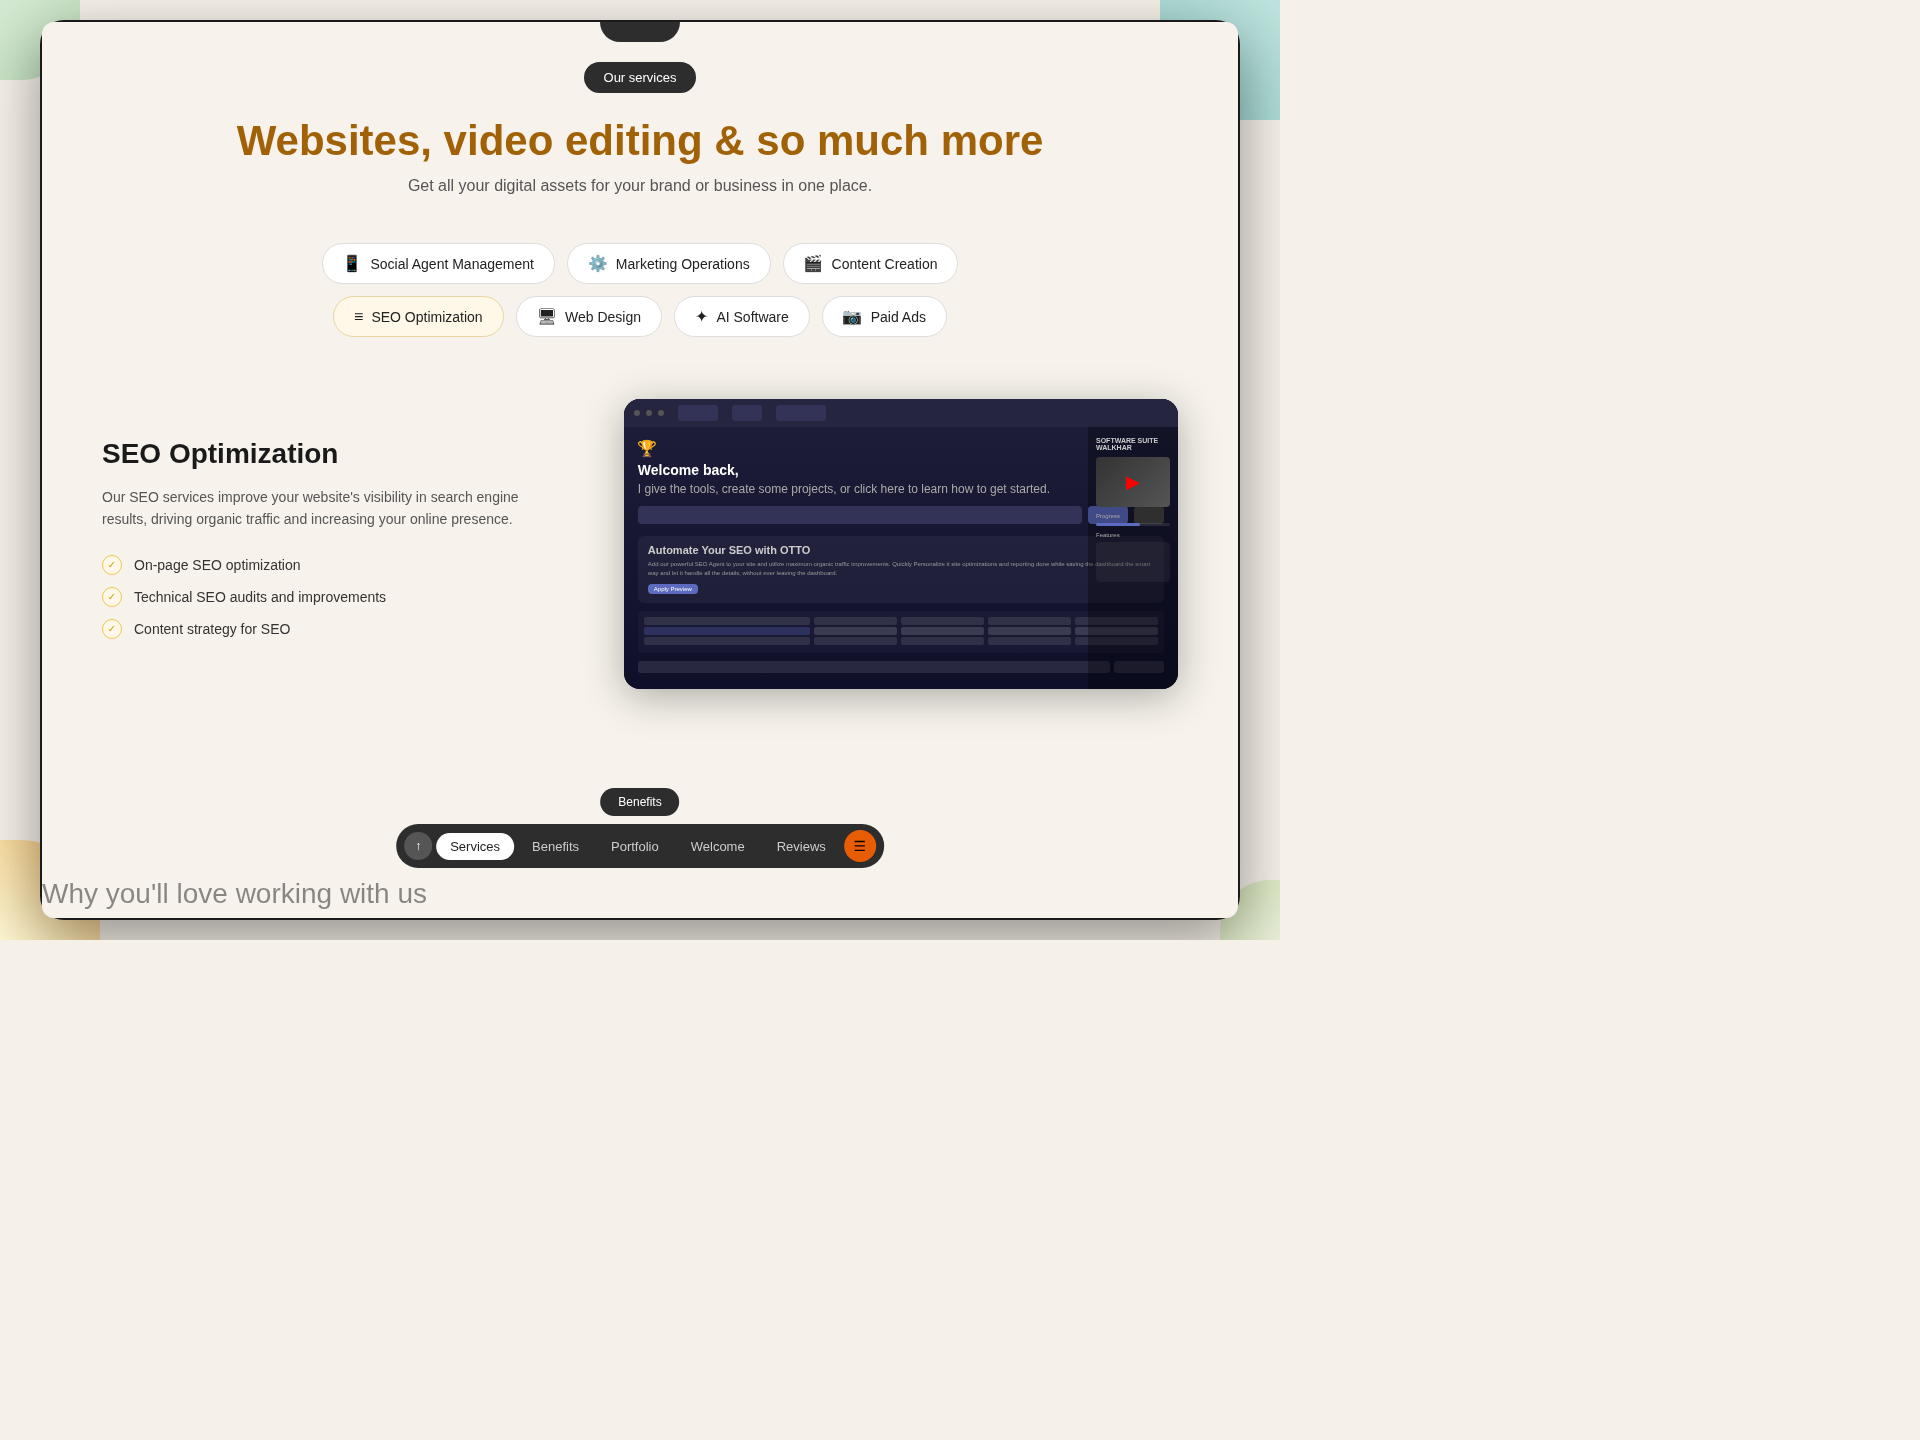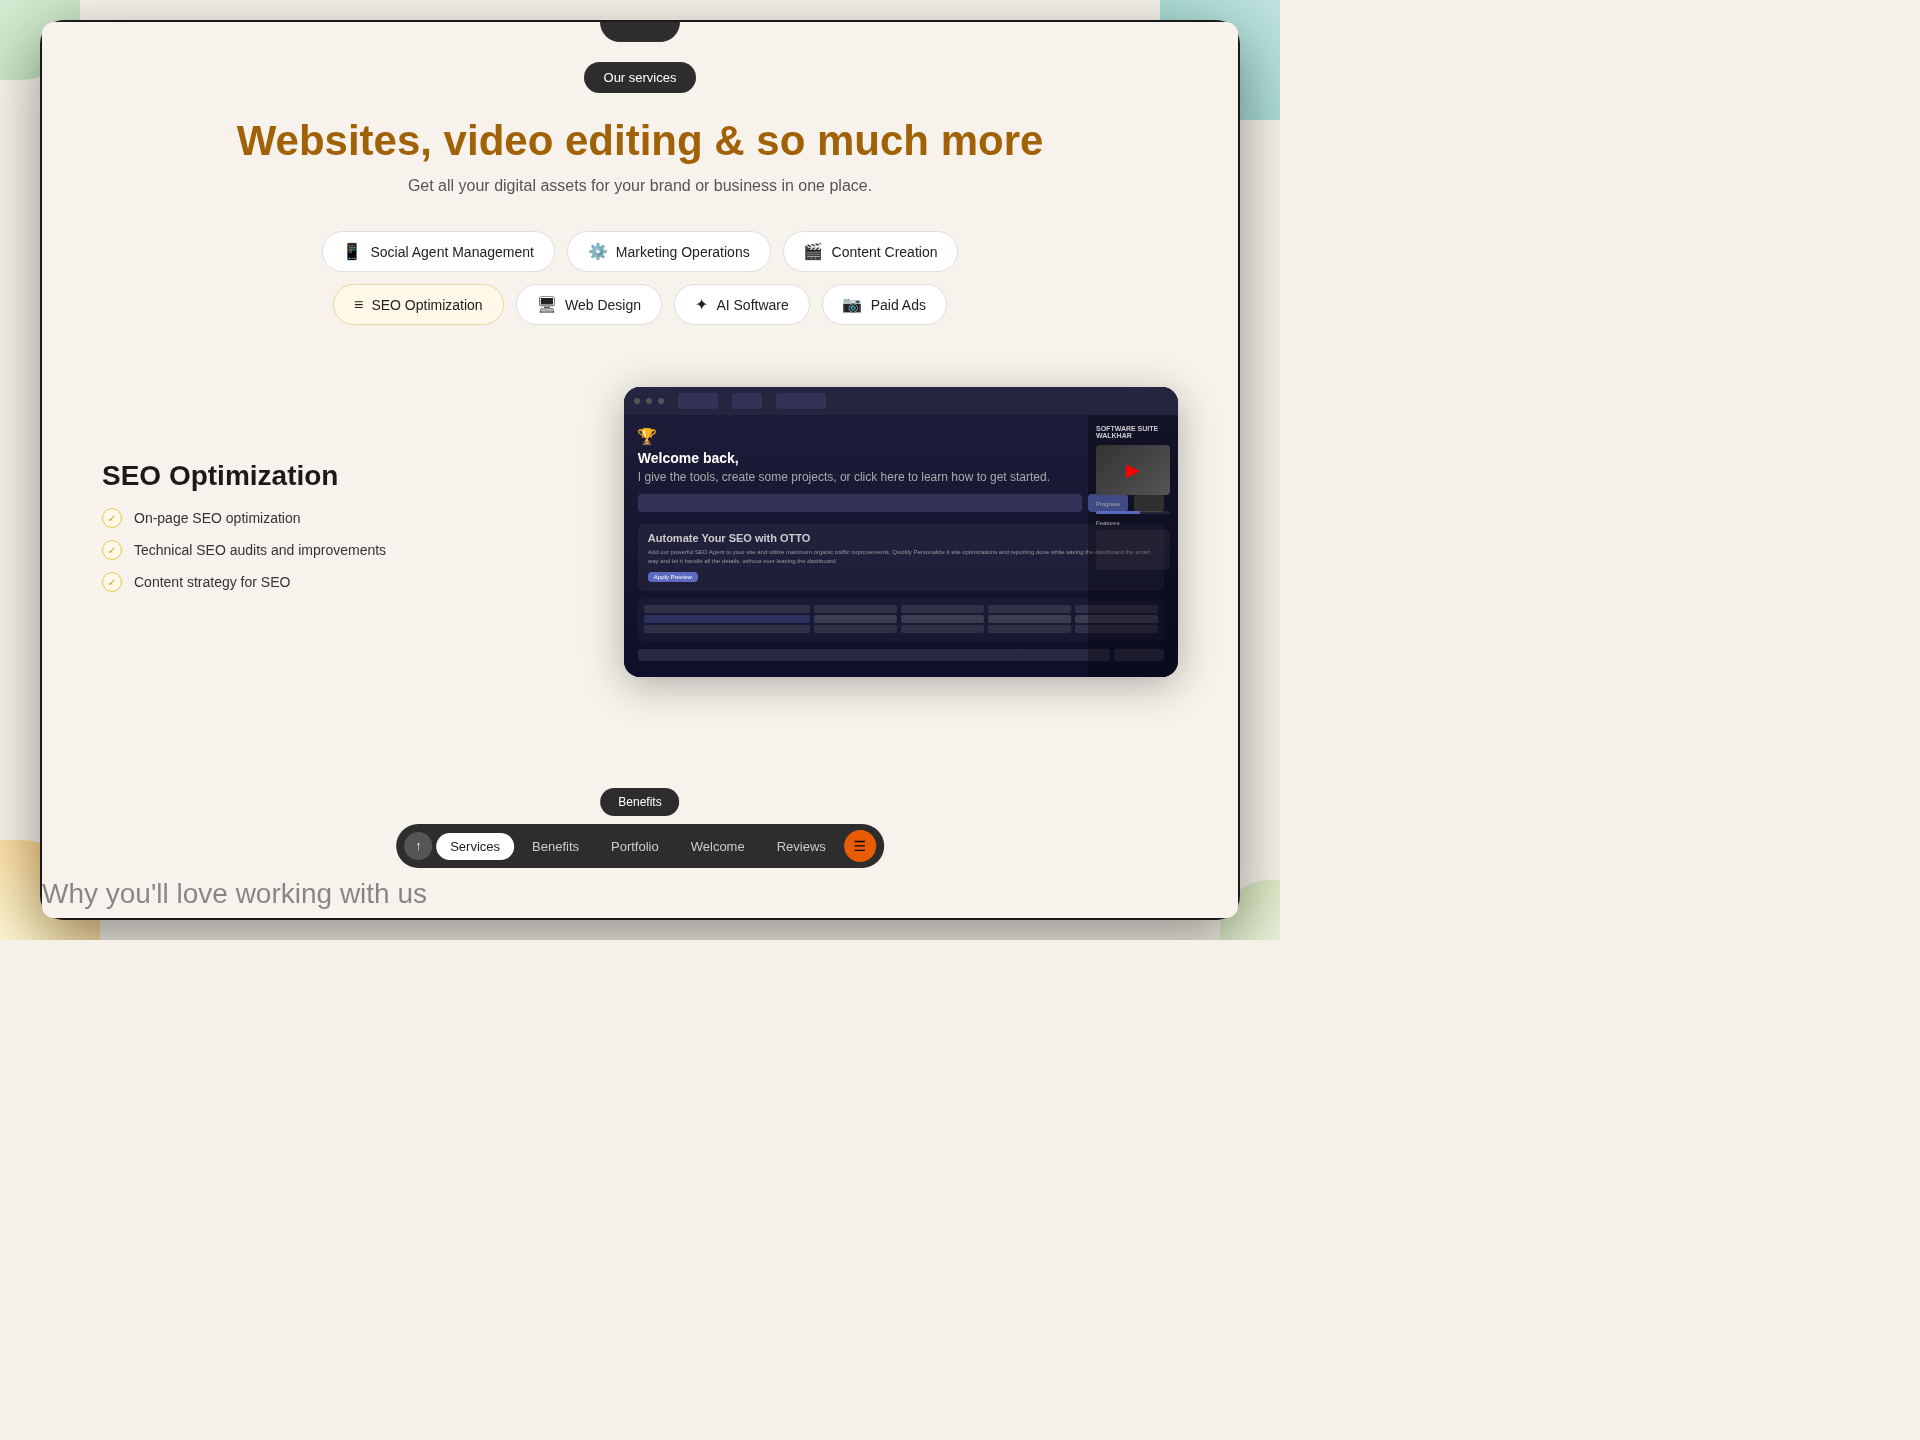--- a/index.html
+++ b/index.html
@@ -100,21 +100,21 @@
       font-size: 42px;
       font-weight: 700;
       color: #a16207;
       margin-bottom: 12px;
       line-height: 1.15;
     }
 
     .main-subtitle {
       font-size: 16px;
       color: #555;
-      margin-bottom: 36px;
+      margin-bottom: 48px;
     }
 
     
     .tabs-row {
       display: flex;
       justify-content: center;
       gap: 12px;
       margin-bottom: 12px;
     }
 
@@ -499,20 +499,21 @@
           <span class="tab-icon">📷</span>
           <span>Paid Ads</span>
         </button>
       </div>
     </div>
 
     <div class="content-section">
 
       <div class="content-text">
         <h2 class="content-title">SEO Optimization</h2>
+        <p class="content-desc">Our SEO services improve your website's visibility in search engine results, driving organic traffic and increasing your online presence.</p>
         <ul class="feature-list">
           <li class="feature-item">
             <span class="check-icon">✓</span>
             <span>On-page SEO optimization</span>
           </li>
           <li class="feature-item">
             <span class="check-icon">✓</span>
             <span>Technical SEO audits and improvements</span>
           </li>
           <li class="feature-item">

